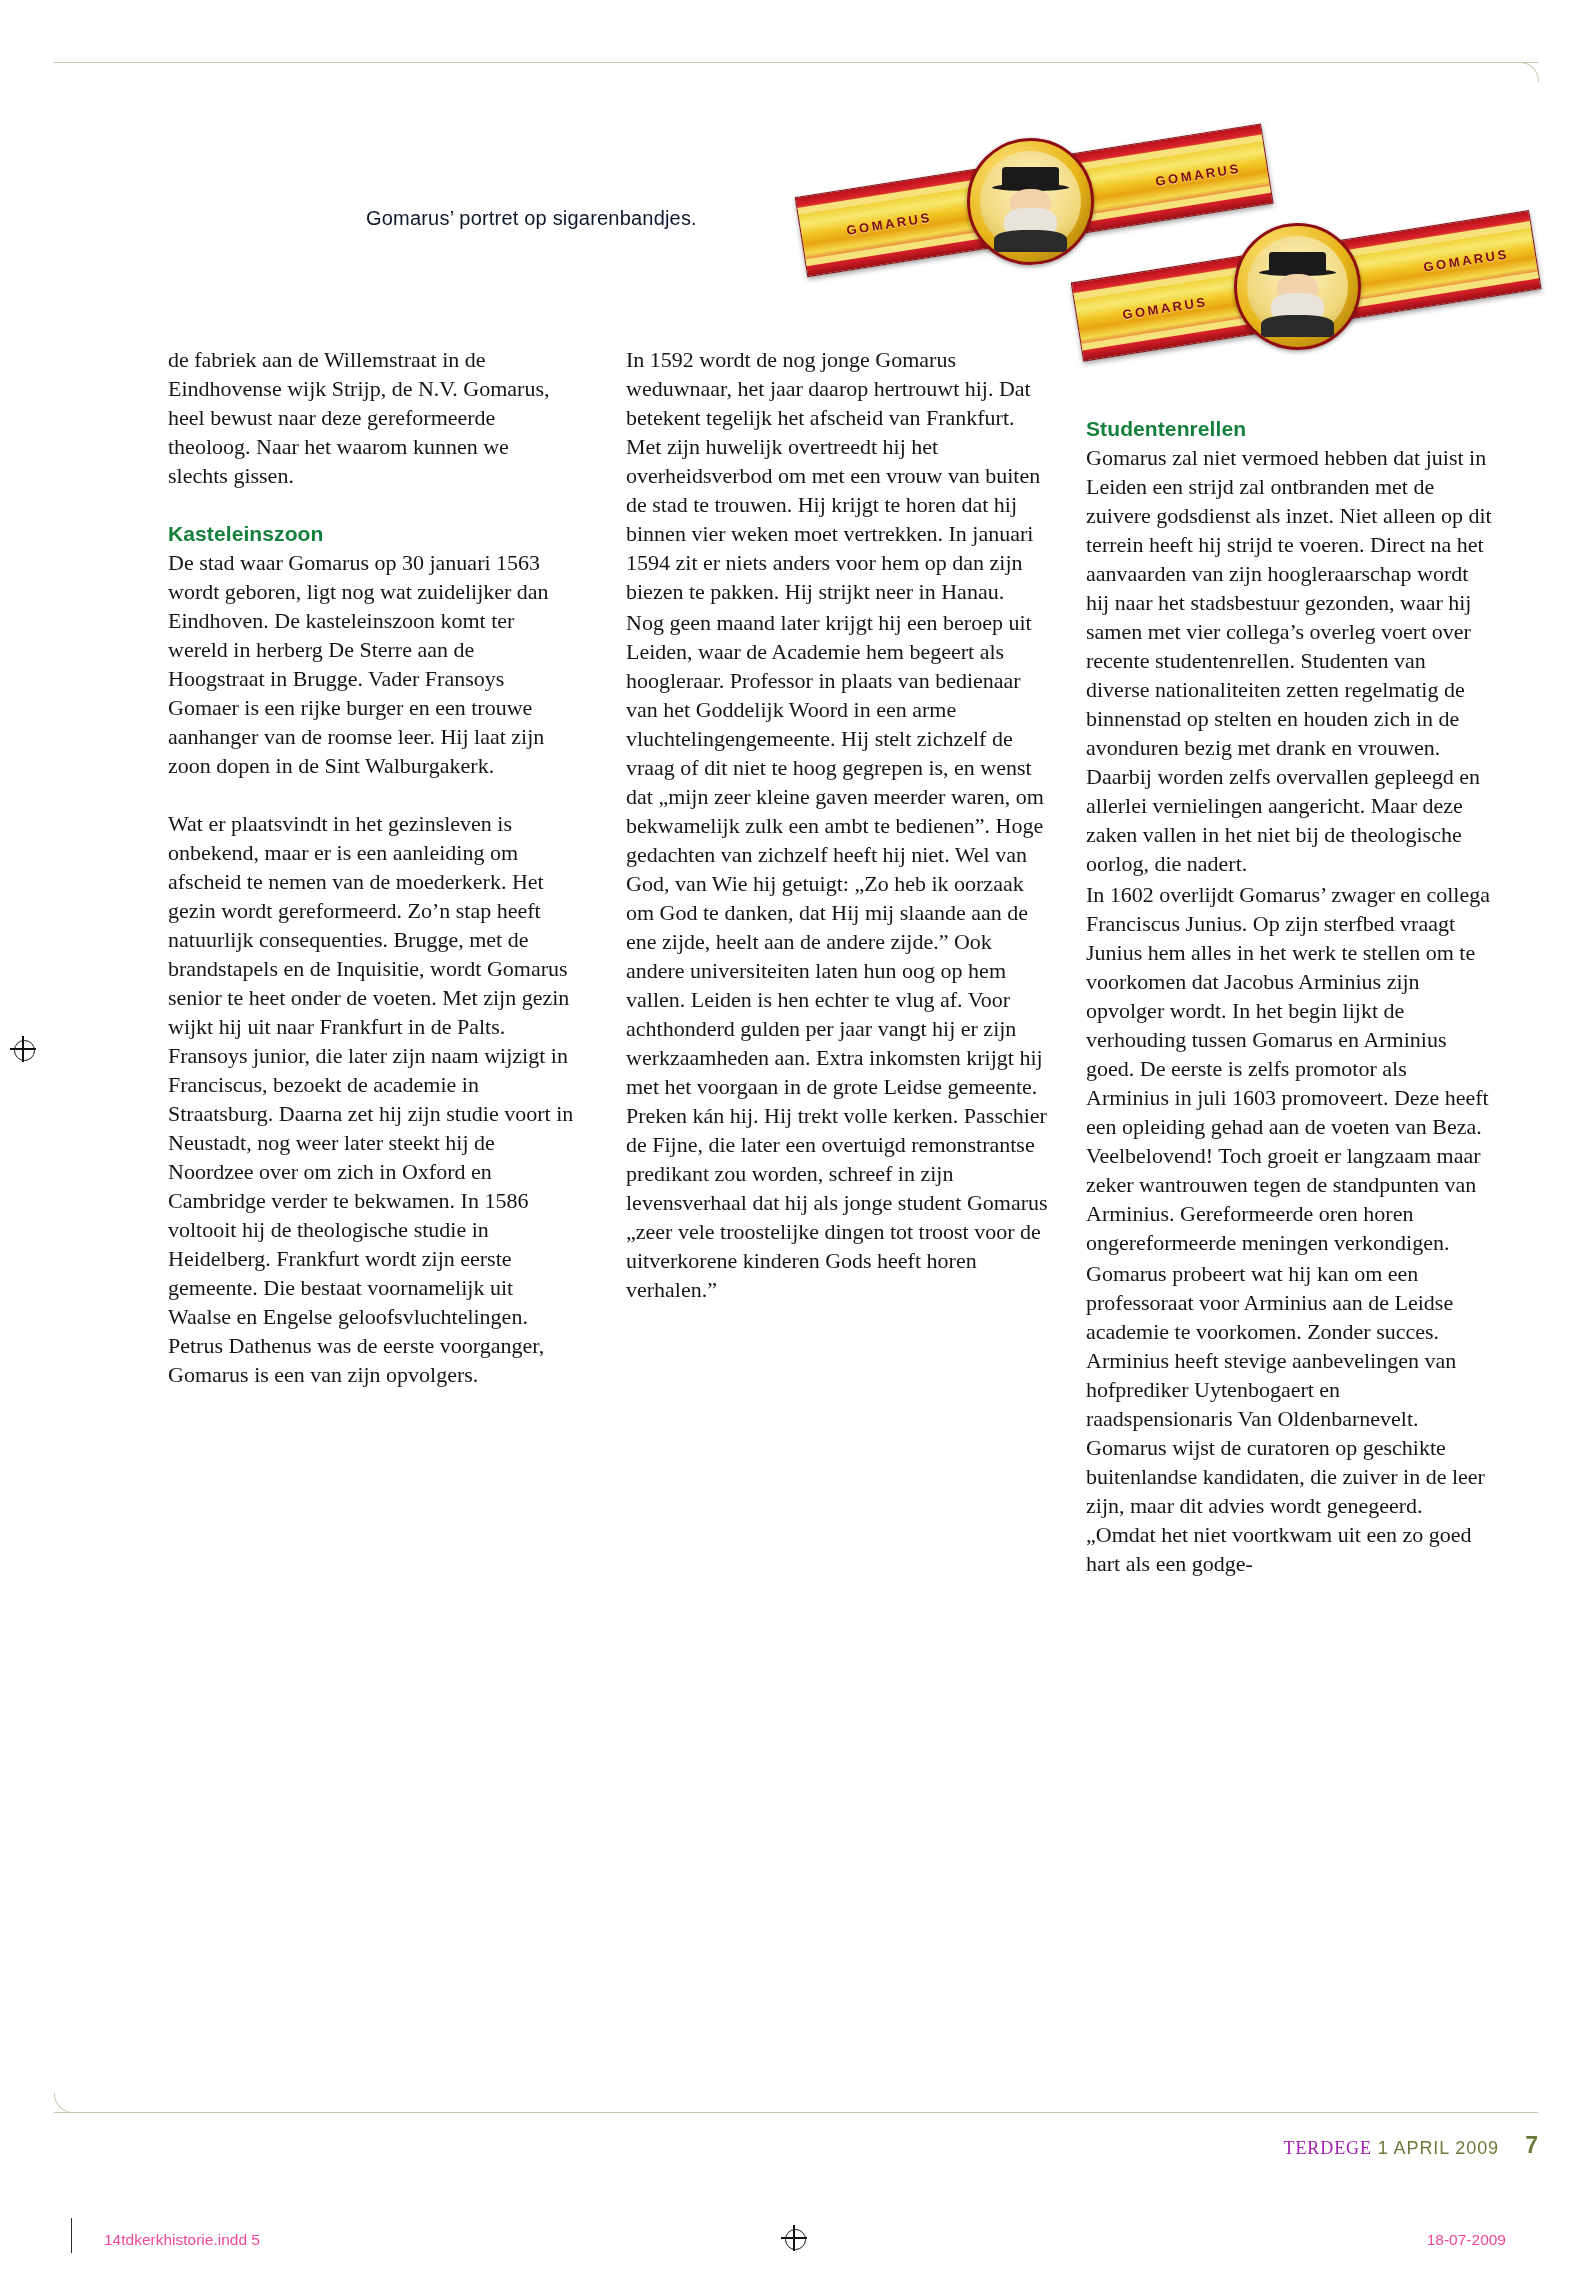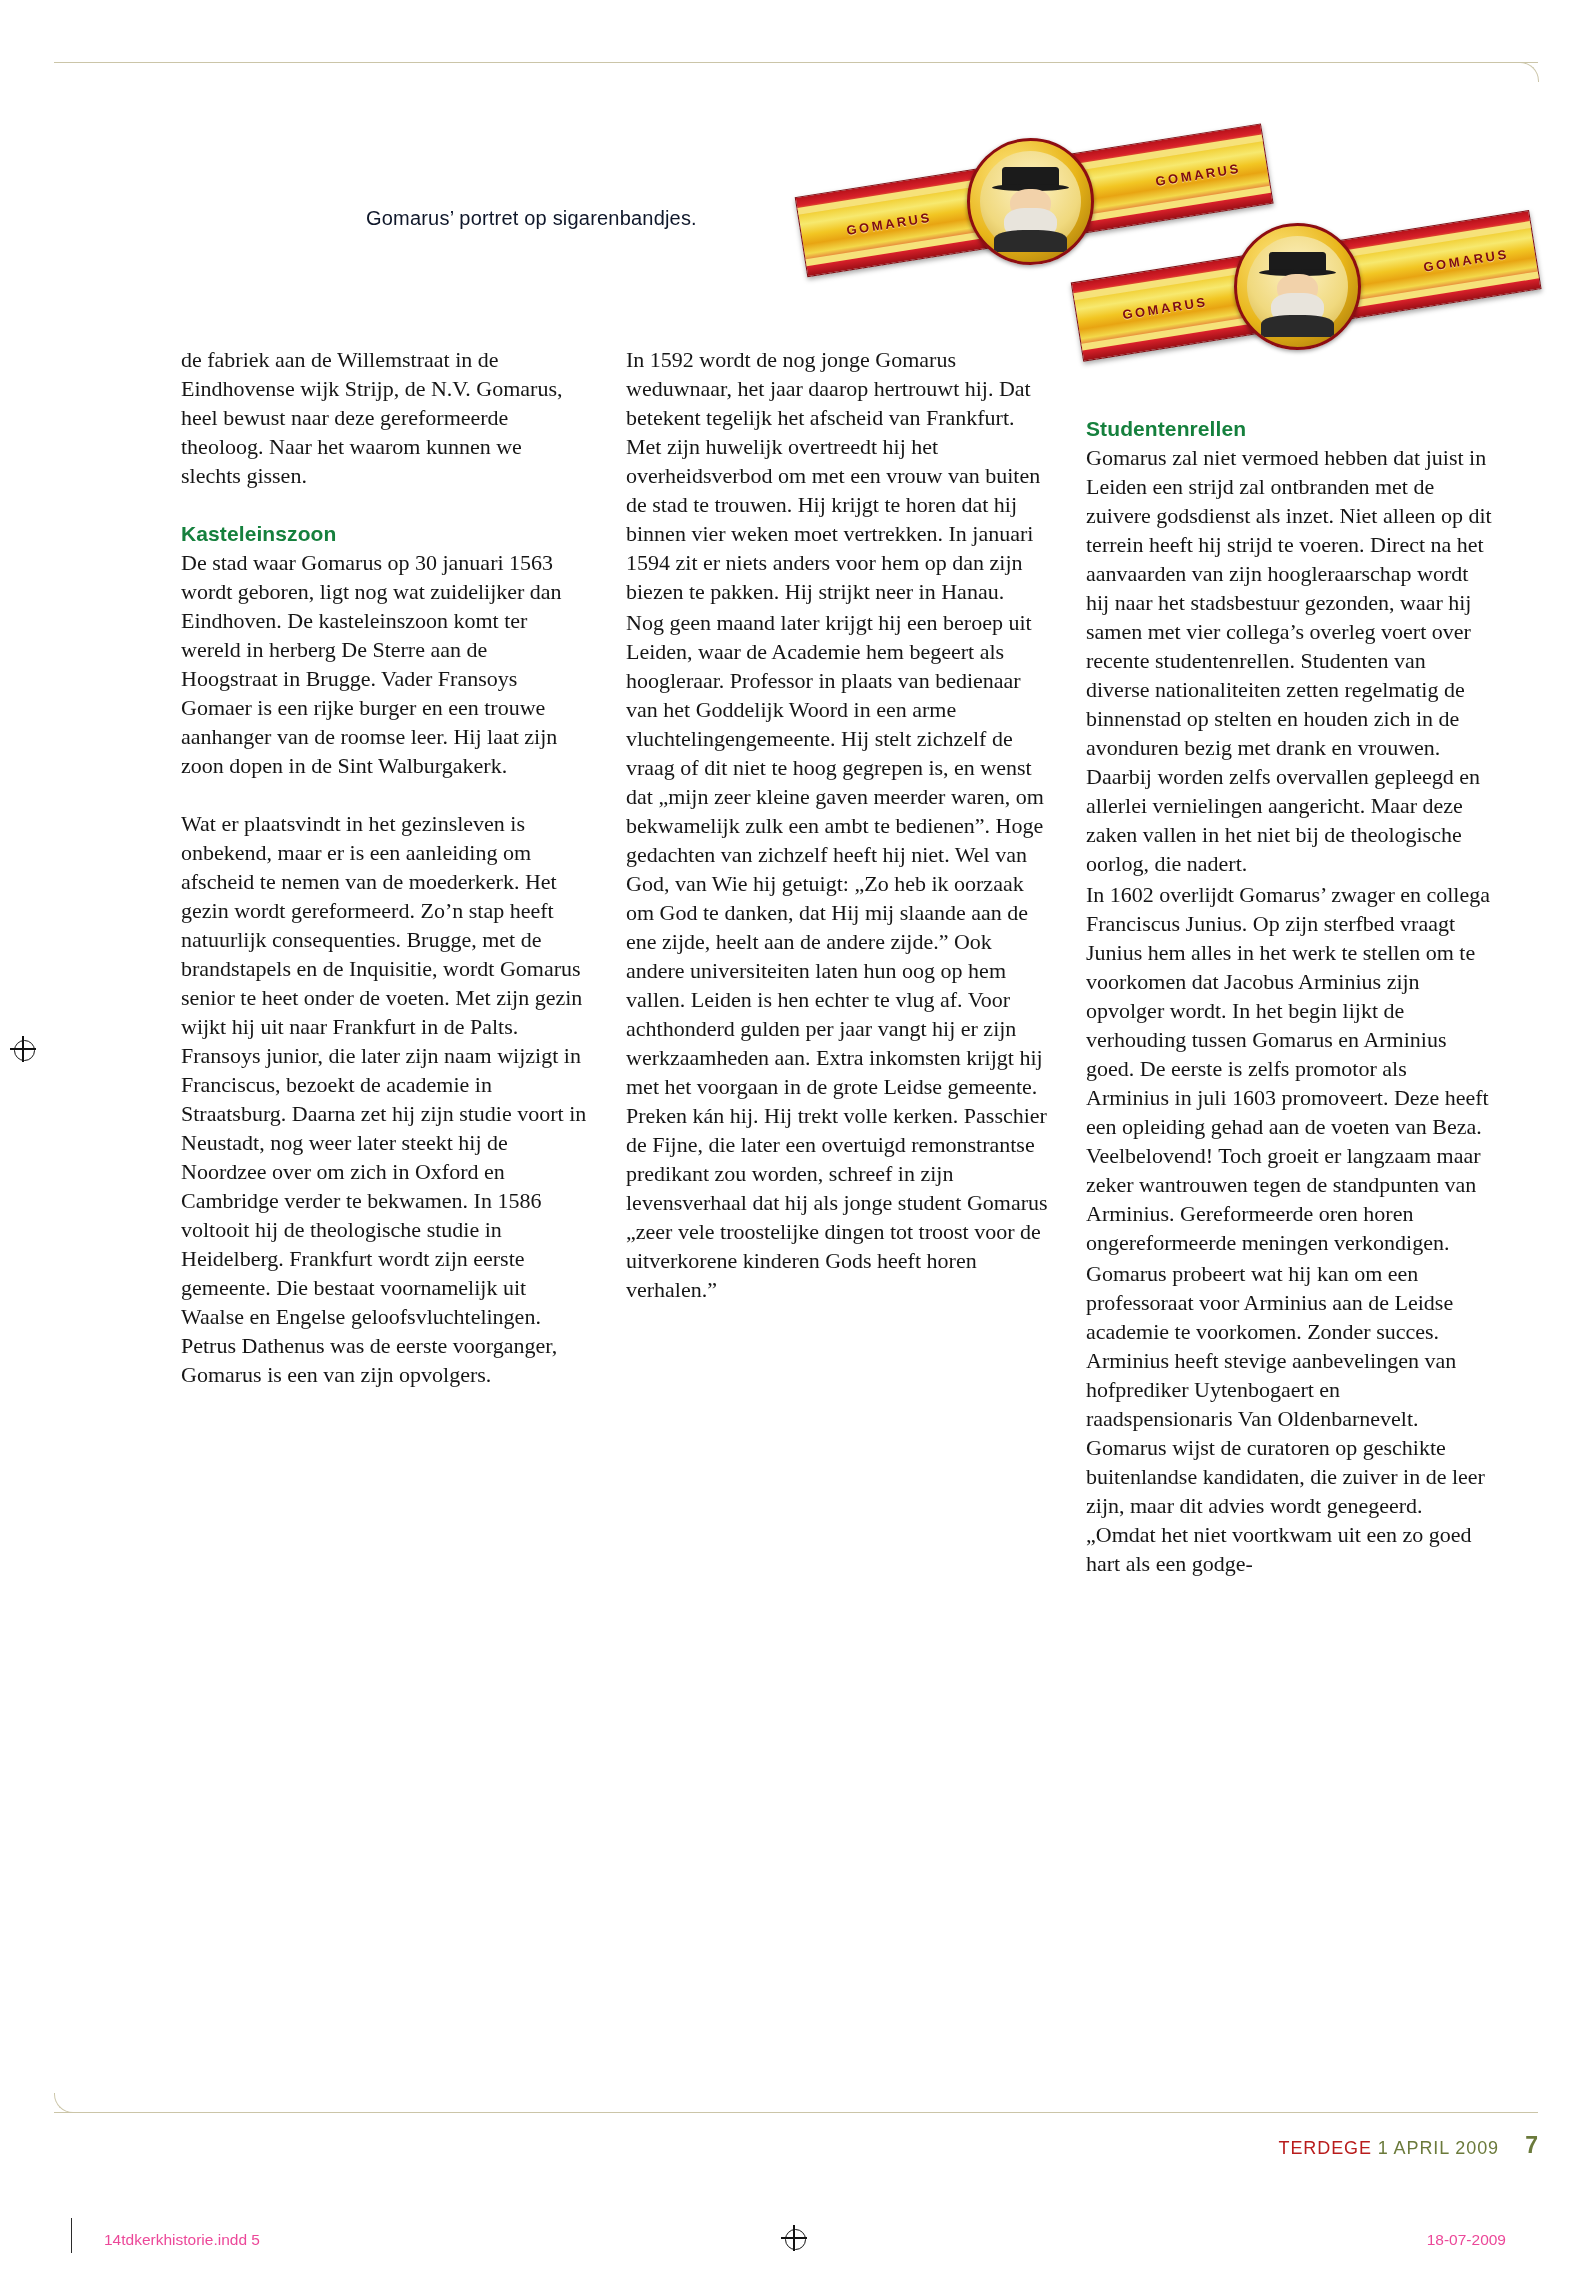--- a/index.html
+++ b/index.html
@@ -189,21 +189,21 @@
 
   .subhead {
     font-family: "Liberation Sans", sans-serif;
     font-weight: bold;
     font-size: 21px;
     color: #15803d;
     line-height: 29px;
     letter-spacing: 0.1px;
   }
 
-  #col1 { left: 181px; top: 345px; width: 406px; }
+  #col1 { left: 168px; top: 345px; width: 406px; }
   #col2 { left: 626px; top: 345px; width: 423px; }
   #col3 { left: 1086px; top: 414px; width: 406px; }
 
   
   .pullquote {
     position: absolute;
     left: 259px;
     top: 1842px;
     width: 803px;
     text-align: right;
@@ -216,21 +216,21 @@
   
   .footer-meta {
     position: absolute;
     right: 93px;
     top: 2138px;
     font-family: "Liberation Sans", sans-serif;
     font-size: 18px;
     color: #6b7a3b;
     letter-spacing: 0.9px;
   }
-  .footer-meta .brand { color: #b91c1c; }
+  .footer-meta .brand { color: #a21caf; font-family: Liberation Serif, serif; }
   .footer-pageno {
     position: absolute;
     right: 54px;
     top: 2132px;
     font-family: "Liberation Sans", sans-serif;
     font-weight: bold;
     font-size: 23px;
     color: #6b7a3b;
   }
 

